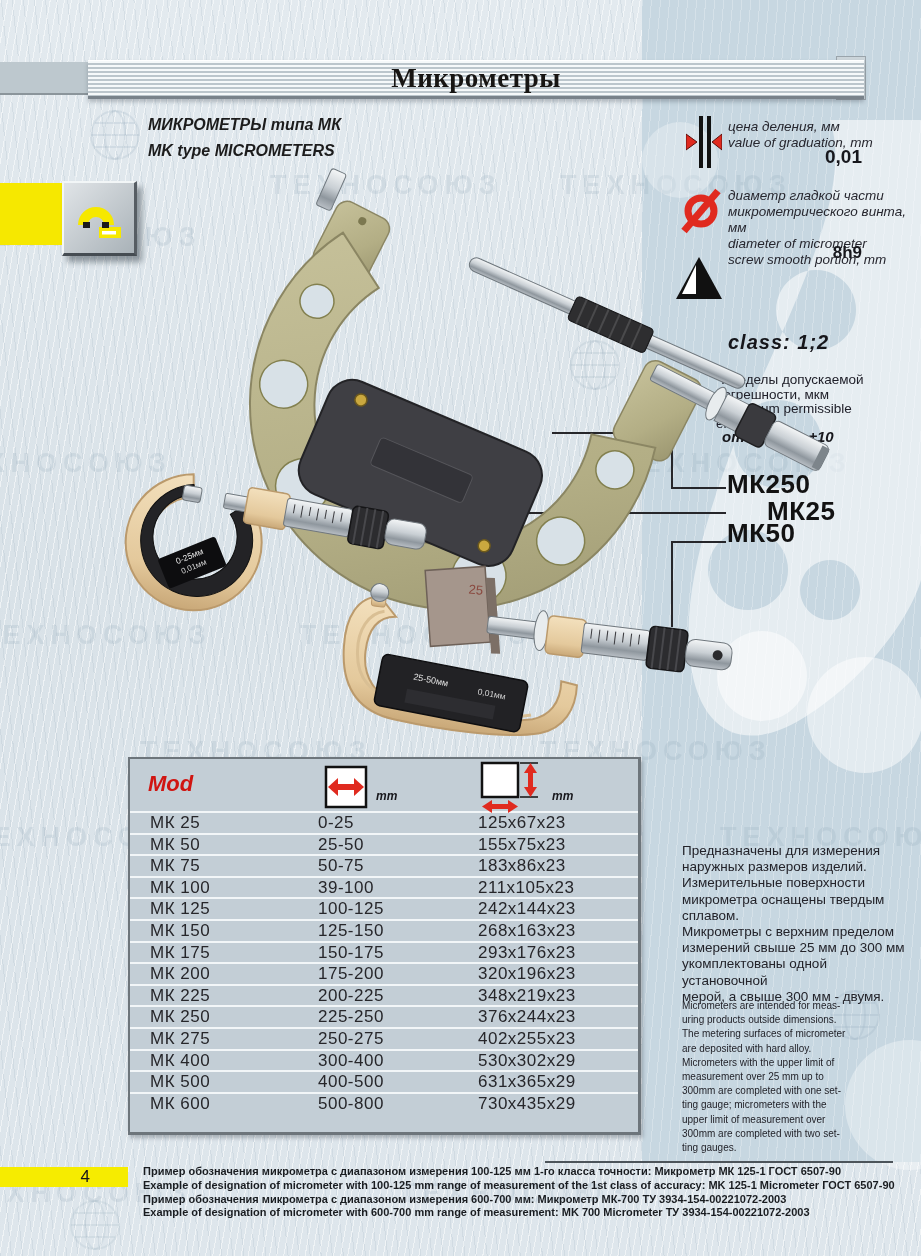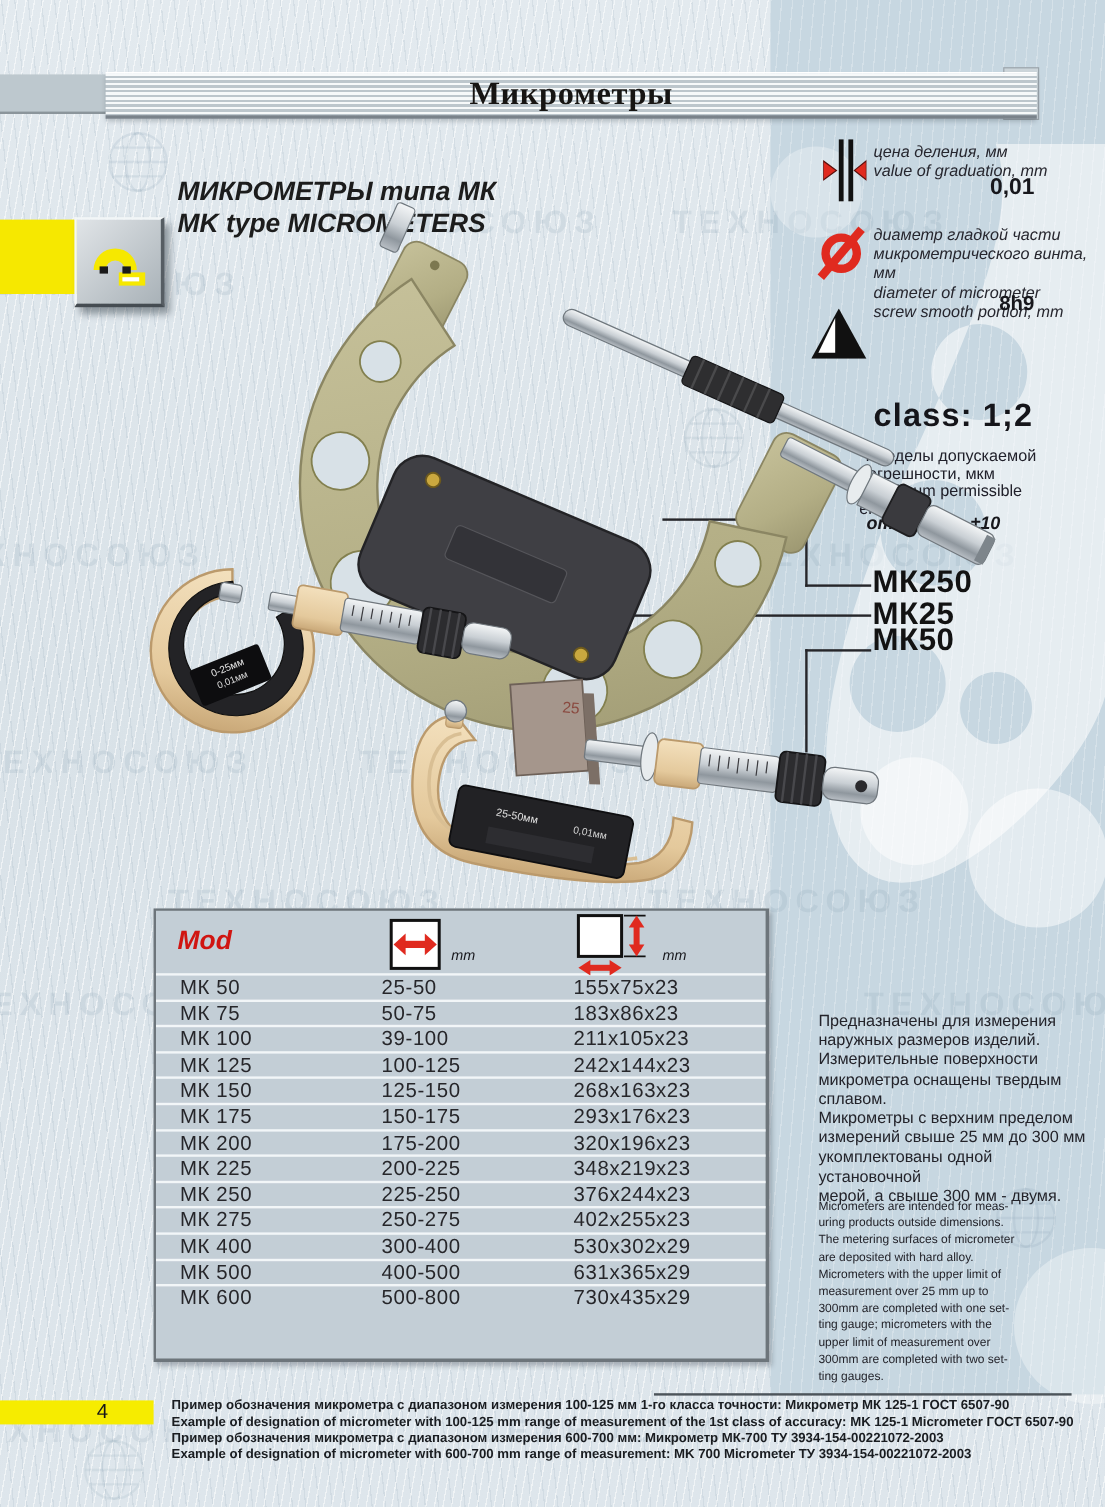--- a/index.html
+++ b/index.html
@@ -23,44 +23,44 @@
   .globe{position:absolute;opacity:.5;}
   
   .bar-left{left:0;top:62px;width:90px;height:31px;background:#bdc8ce;border-bottom:2px solid #8b959b;}
   .bar-cap{left:836px;top:56px;width:28px;height:42px;background:#ccd5da;border:1px solid #9aa4ab;}
   .header-bar{left:88px;top:60px;width:776px;height:35px;
     background:repeating-linear-gradient(180deg,#f6f9fa 0 2px,#bcc6cc 2px 4px);
     border-top:1px solid #ffffff;border-bottom:3px solid #79828a;
     box-shadow:0 3px 4px rgba(30,40,50,.25);}
   .header-title{width:100%;text-align:center;line-height:34px;font-size:27px;font-weight:bold;color:#171513;letter-spacing:.5px;font-family:Liberation Serif, serif;}
   
-  .section-title{left:148px;top:112px;font-size:22px;font-weight:bold;font-style:italic;line-height:26px;color:#1c1c1c;margin-top:35px;}
+  .section-title{left:148px;top:112px;font-size:16px;font-weight:bold;font-style:italic;line-height:26px;color:#1c1c1c;}
   
   .ystrip{left:0;top:183px;width:64px;height:62px;background:#f6e800;}
   .logo-box{left:62px;top:181px;width:70px;height:70px;
     background:linear-gradient(135deg,#e0e4e7,#a9b2b8);
     border-top:2px solid #f2f6f7;border-left:2px solid #f2f6f7;
     border-right:3px solid #565d63;border-bottom:3px solid #454c52;
     box-shadow:5px 6px 6px rgba(40,50,60,.45);}
   
   .spec-label{font-size:13.5px;font-style:italic;line-height:16px;color:#26262e;}
   .spec-value{font-size:19px;font-weight:bold;color:#17171c;text-align:right;width:132px;}
-  .class-label{font-size:27px;font-weight:bold;color:#15151a;letter-spacing:1px;}
+  .class-label{font-size:20px;font-weight:bold;font-style:italic;color:#15151a;letter-spacing:1px;}
   .error-label{font-size:13.5px;line-height:14.5px;color:#20202a;}
   .error-value{font-size:15px;font-weight:bold;font-style:italic;color:#17171c;}
   .model-label{font-size:26px;font-weight:bold;color:#121212;letter-spacing:.5px;line-height:26px;}
   .leader{position:absolute;background:#26262a;}
   
   .spec-table{left:128px;top:757px;width:513px;height:378px;
     background:#c3ced6;
     border:2px solid #6d757b;border-right-width:3px;border-bottom-width:3px;
     box-shadow:2px 3px 4px rgba(40,50,60,.3);box-sizing:border-box;}
   .t-head{position:relative;height:52px;}
   .t-mod{position:absolute;left:18px;top:12px;font-size:22px;font-weight:bold;font-style:italic;color:#d01511;}
-  .t-unit{position:absolute;font-size:12px;font-weight:normal;font-style:italic;color:#17171c;}
+  .t-unit{position:absolute;font-size:12px;font-weight:bold;font-style:italic;color:#17171c;}
   .t-row{display:grid;grid-template-columns:168px 160px 180px;height:21.6px;
     border-top:2px solid #f2f6f8;box-sizing:border-box;align-items:center;padding-left:20px;}
   .t-row span{font-size:17px;color:#26262a;letter-spacing:.5px;}
   
   .desc{font-size:13.5px;color:#23232a;}
   
   .foot-line{left:545px;top:1161px;width:348px;height:2px;background:#4c545a;}
   .page-no{left:0;top:1167px;width:128px;height:20px;background:#f6ec00;
     font-size:17px;color:#15151a;text-align:right;line-height:20px;}
   .page-no span{margin-right:38px;}
@@ -204,21 +204,21 @@
   <div class="abs error-value" style="left:722px;top:428px">от ± 2,0 до ±10</div>
 
   <div class="leader" style="left:552px;top:432px;width:121px;height:2px"></div>
   <div class="leader" style="left:671px;top:432px;width:2px;height:57px"></div>
   <div class="leader" style="left:671px;top:487px;width:55px;height:2px"></div>
   <div class="leader" style="left:380px;top:512px;width:346px;height:2px"></div>
   <div class="leader" style="left:671px;top:541px;width:55px;height:2px"></div>
   <div class="leader" style="left:671px;top:541px;width:2px;height:86px"></div>
 
   <div class="abs model-label" style="left:727px;top:471px">МК250</div>
-  <div class="abs model-label" style="left:727px;top:498px">МК25</div>
+  <div class="abs model-label" style="left:767px;top:498px">МК25</div>
   <div class="abs model-label" style="left:727px;top:520px">МК50</div>
 
   <svg class="abs" style="left:150px;top:150px" width="700" height="470">
     <defs>
       <linearGradient id="silv" x1="0" y1="0" x2="0" y2="1">
         <stop offset="0" stop-color="#f4f6f7"></stop>
           <stop offset="0.45" stop-color="#c9cfd4"></stop>
         <stop offset="0.75" stop-color="#8f979e"></stop>
           <stop offset="1" stop-color="#b9bfc5"></stop>
       </linearGradient>
@@ -394,20 +394,25 @@
         <rect x="48" y="9" width="5" height="20" fill="#e02a1f"></rect>
         <polygon points="50.5,2 44,12 57,12" fill="#e02a1f"></polygon>
         <polygon points="50.5,36 44,26 57,26" fill="#e02a1f"></polygon>
         <rect x="10" y="43" width="20" height="5" fill="#e02a1f"></rect>
         <polygon points="2,45.5 12,39 12,52" fill="#e02a1f"></polygon>
         <polygon points="38,45.5 28,39 28,52" fill="#e02a1f"></polygon>
       </svg>
       <div class="t-unit" style="left:422px;top:30px">mm</div>
     </div>
     <div class="t-row">
+        <span>МК 25</span>
+        <span>0-25</span>
+        <span>125x67x23</span>
+      </div>
+    <div class="t-row">
         <span>МК 50</span>
         <span>25-50</span>
         <span>155x75x23</span>
       </div>
     <div class="t-row">
         <span>МК 75</span>
         <span>50-75</span>
         <span>183x86x23</span>
       </div>
     <div class="t-row">

